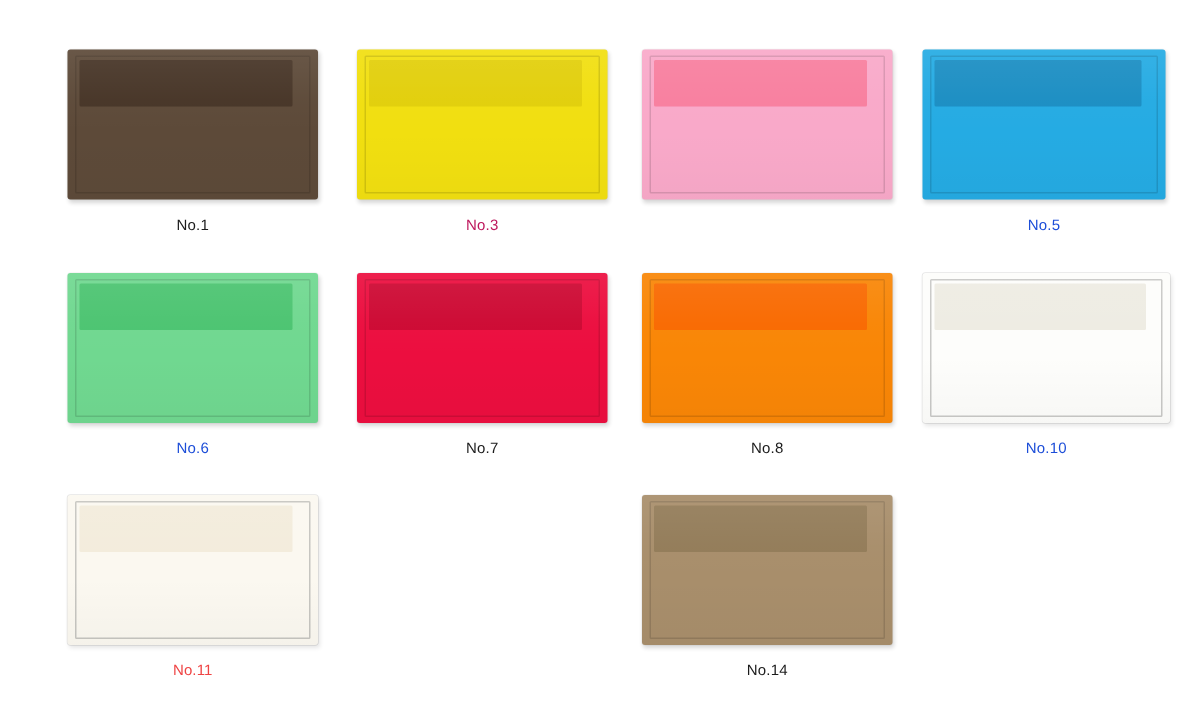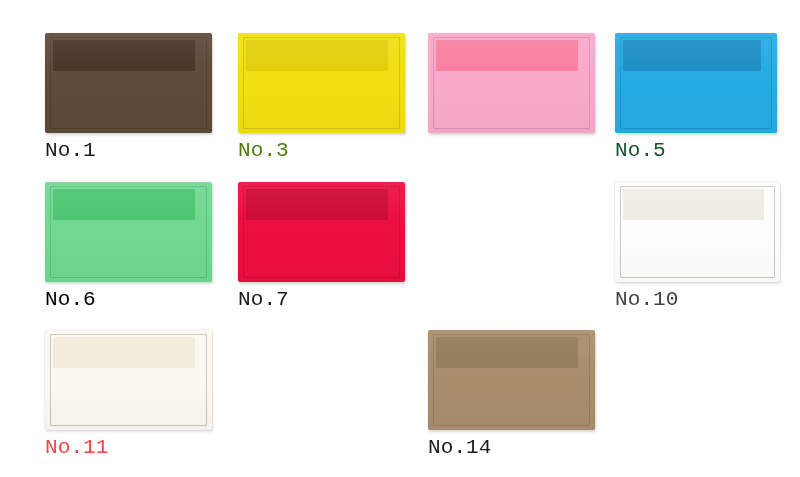--- a/index.html
+++ b/index.html
@@ -69,86 +69,95 @@
 
   
   .chip.pale {
     box-shadow: 0 0 0 0.5px rgba(0,0,0,0.10),
                 1px 2px 3px rgba(0,0,0,0.10);
   }
   .chip.pale .inset { border-color: rgba(120,120,120,0.40); }
 
   .label {
     margin-top: 9px;
-    font-size: 21px;
+    font-size: 10px;
     line-height: 17px;
     letter-spacing: 0.1px;
     color: #1b1b1b;
     white-space: nowrap;
-    font-family: Liberation Mono, monospace;
+    font-family: Liberation Sans, sans-serif;
+    text-align: center;
   }
 </style>
 </head>
 <body>
 
 <div id="board" style="background: rgb(255, 255, 255);">
     <div class="cell" style="left: 45px; top: 33px;">
       <div class="chip" style="width: 167px; height: 100px; background: rgb(93, 74, 57);">
         <div class="band" style="background: rgb(71, 53, 39); width: 142px;"></div>
         <div class="inset"></div>
         <div class="sheen"></div>
       </div>
       <div class="label" style="color: rgb(27, 27, 27);">No.1</div>
     </div>
     <div class="cell" style="left: 238px; top: 33px;">
       <div class="chip" style="width: 167px; height: 100px; background: rgb(241, 223, 16);">
         <div class="band" style="background: rgb(226, 207, 11); width: 142px;"></div>
         <div class="inset"></div>
         <div class="sheen"></div>
       </div>
-      <div class="label" style="color: #4d7c0f;">No.3</div>
+      <div class="label" style="color: #be185d;">No.3</div>
     </div>
     <div class="cell" style="left: 428px; top: 33px;">
       <div class="chip" style="width: 167px; height: 100px; background: rgb(249, 169, 201);">
         <div class="band" style="background: rgb(248, 127, 159); width: 142px;"></div>
         <div class="inset"></div>
         <div class="sheen"></div>
       </div>
     </div>
     <div class="cell" style="left: 615px; top: 33px;">
       <div class="chip" style="width: 162px; height: 100px; background: rgb(37, 171, 227);">
         <div class="band" style="background: rgb(27, 142, 195); width: 138px;"></div>
         <div class="inset"></div>
         <div class="sheen"></div>
       </div>
-      <div class="label" style="color: #14532d;">No.5</div>
+      <div class="label" style="color: #1d4ed8;">No.5</div>
     </div>
     <div class="cell" style="left: 45px; top: 182px;">
       <div class="chip" style="width: 167px; height: 100px; background: rgb(112, 216, 144);">
         <div class="band" style="background: rgb(76, 196, 113); width: 142px;"></div>
         <div class="inset"></div>
         <div class="sheen"></div>
       </div>
-      <div class="label" style="color: #000000;">No.6</div>
+      <div class="label" style="color: #1d4ed8;">No.6</div>
     </div>
     <div class="cell" style="left: 238px; top: 182px;">
       <div class="chip" style="width: 167px; height: 100px; background: rgb(236, 14, 63);">
         <div class="band" style="background: rgb(205, 9, 51); width: 142px;"></div>
         <div class="inset"></div>
         <div class="sheen"></div>
       </div>
       <div class="label" style="color: rgb(27, 27, 27);">No.7</div>
     </div>
+    <div class="cell" style="left: 428px; top: 182px;">
+      <div class="chip" style="width: 167px; height: 100px; background: rgb(249, 134, 6);">
+        <div class="band" style="background: rgb(249, 106, 1); width: 142px;"></div>
+        <div class="inset"></div>
+        <div class="sheen"></div>
+      </div>
+      <div class="label" style="color: rgb(27, 27, 27);">No.8</div>
+    </div>
     <div class="cell" style="left: 615px; top: 182px;">
       <div class="chip pale" style="width: 165px; height: 100px; background: rgb(253, 253, 251);">
         <div class="band" style="background: rgb(238, 236, 227); width: 141px;"></div>
         <div class="inset"></div>
         <div class="sheen"></div>
       </div>
-      <div class="label" style="color: #404040;">No.10</div>
+      <div class="label" style="color: #1d4ed8;">No.10</div>
     </div>
     <div class="cell" style="left: 45px; top: 330px;">
       <div class="chip pale" style="width: 167px; height: 100px; background: rgb(251, 248, 240);">
         <div class="band" style="background: rgb(243, 236, 220); width: 142px;"></div>
         <div class="inset"></div>
         <div class="sheen"></div>
       </div>
       <div class="label" style="color: #ef4444;">No.11</div>
     </div>
     <div class="cell" style="left: 428px; top: 330px;">

